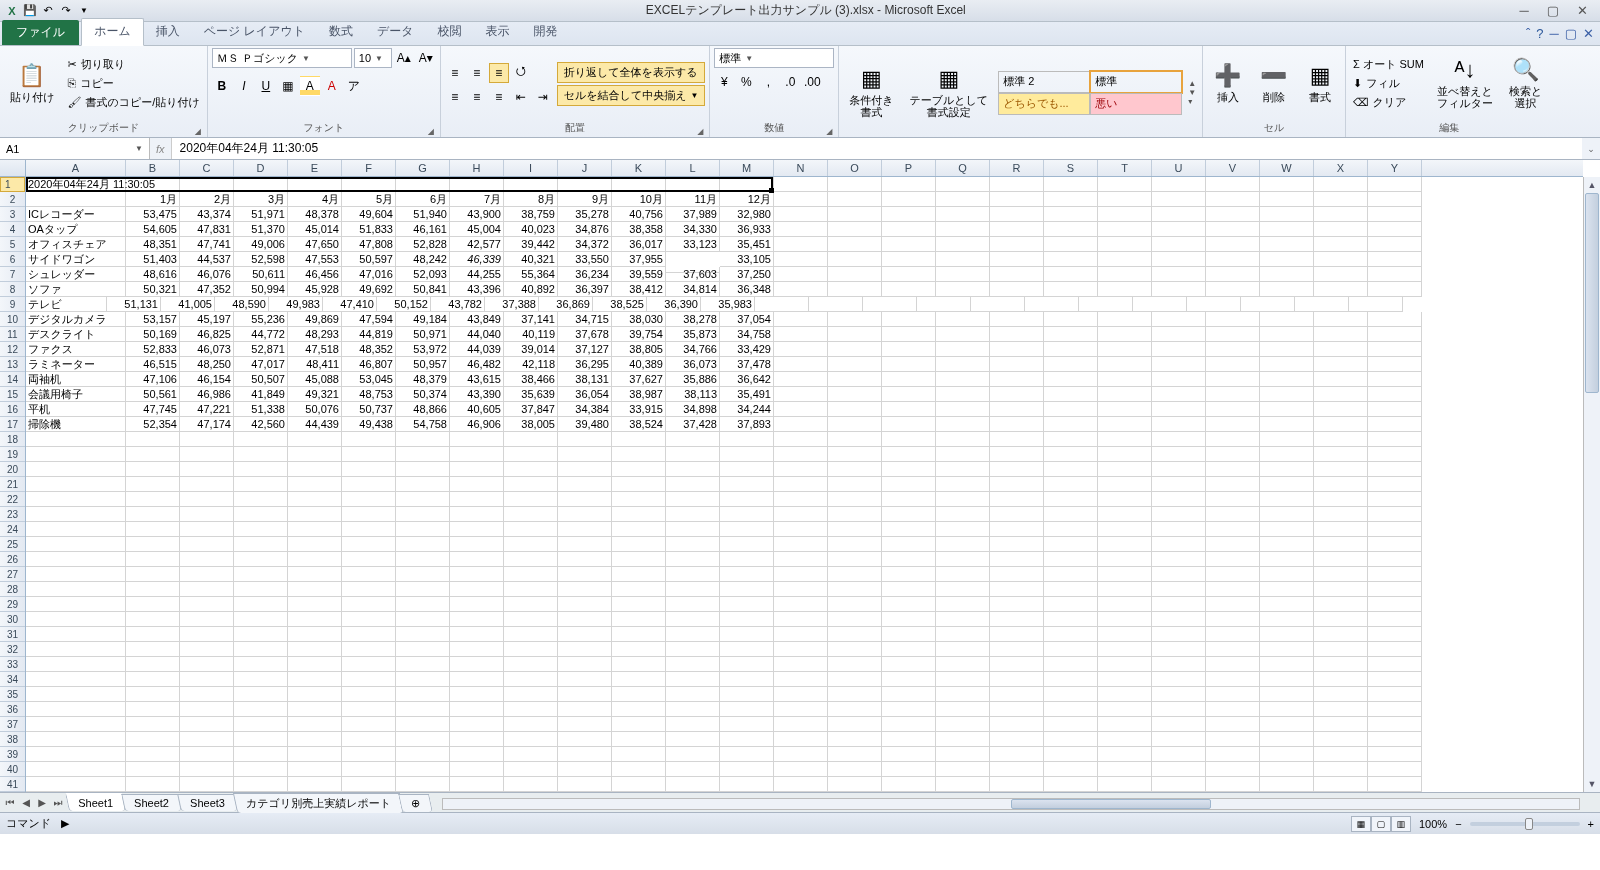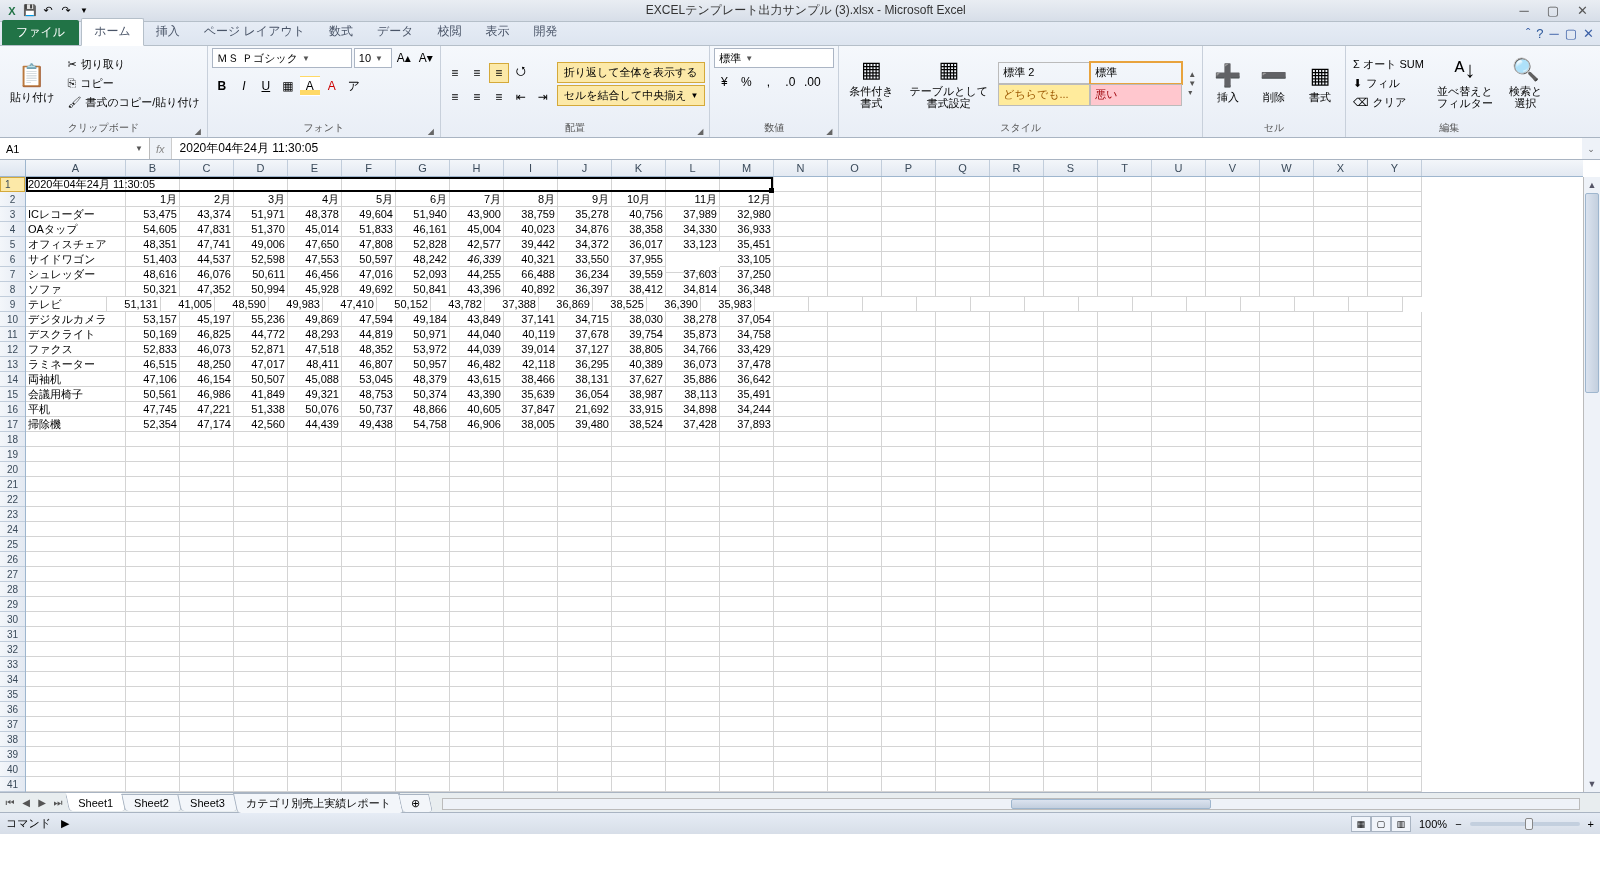--- a/index.html
+++ b/index.html
@@ -242,21 +242,20 @@
           <div class="style-cell style-neutral">どちらでも...</div>
           <div class="style-cell style-bad">悪い</div>
         </div>
       </div>
       <div style="display:flex;flex-direction:column;font-size:8px;color:#555;padding:0 2px;">
         <span>▲</span>
         <span>▼</span>
         <span>▾</span>
       </div>
     </div>
-    <div class="group-label">スタイル</div>
   </div>
 
   <div class="group">
     <div class="group-body">
       <div class="big-btn">
           <span class="icn">➕</span>
           <span>挿入</span>
         </div>
       <div class="big-btn">
           <span class="icn">➖</span>
@@ -414,21 +413,21 @@
         <div class="cell" style="width: 100px;"></div>
         <div class="cell hdr" style="width: 54px;">1月</div>
         <div class="cell hdr" style="width: 54px;">2月</div>
         <div class="cell hdr" style="width: 54px;">3月</div>
         <div class="cell hdr" style="width: 54px;">4月</div>
         <div class="cell hdr" style="width: 54px;">5月</div>
         <div class="cell hdr" style="width: 54px;">6月</div>
         <div class="cell hdr" style="width: 54px;">7月</div>
         <div class="cell hdr" style="width: 54px;">8月</div>
         <div class="cell hdr" style="width: 54px;">9月</div>
-        <div class="cell hdr" style="width: 54px; text-align: center;">10月</div>
+        <div class="cell hdr" style="width: 54px;">10月</div>
         <div class="cell hdr" style="width: 54px;">11月</div>
         <div class="cell hdr" style="width: 54px;">12月</div>
         <div class="cell" style="width: 54px;"></div>
         <div class="cell" style="width: 54px;"></div>
         <div class="cell" style="width: 54px;"></div>
         <div class="cell" style="width: 54px;"></div>
         <div class="cell" style="width: 54px;"></div>
         <div class="cell" style="width: 54px;"></div>
         <div class="cell" style="width: 54px;"></div>
         <div class="cell" style="width: 54px;"></div>
@@ -547,21 +546,21 @@
       </div>
       <div class="row">
         <div class="cell" style="width: 100px;">シュレッダー</div>
         <div class="cell num" style="width: 54px;">48,616</div>
         <div class="cell num" style="width: 54px;">46,076</div>
         <div class="cell num" style="width: 54px;">50,611</div>
         <div class="cell num" style="width: 54px;">46,456</div>
         <div class="cell num" style="width: 54px;">47,016</div>
         <div class="cell num" style="width: 54px;">52,093</div>
         <div class="cell num" style="width: 54px;">44,255</div>
-        <div class="cell num" style="width: 54px;">66,488</div>
+        <div class="cell num" style="width: 54px;">55,364</div>
         <div class="cell num" style="width: 54px;">36,234</div>
         <div class="cell num" style="width: 54px;">39,559</div>
         <div class="cell num" style="width: 54px;">37,603</div>
         <div class="cell num" style="width: 54px;">37,250</div>
         <div class="cell" style="width: 54px;"></div>
         <div class="cell" style="width: 54px;"></div>
         <div class="cell" style="width: 54px;"></div>
         <div class="cell" style="width: 54px;"></div>
         <div class="cell" style="width: 54px;"></div>
         <div class="cell" style="width: 54px;"></div>
@@ -791,21 +790,21 @@
       <div class="row">
         <div class="cell" style="width: 100px;">平机</div>
         <div class="cell num" style="width: 54px;">47,745</div>
         <div class="cell num" style="width: 54px;">47,221</div>
         <div class="cell num" style="width: 54px;">51,338</div>
         <div class="cell num" style="width: 54px;">50,076</div>
         <div class="cell num" style="width: 54px;">50,737</div>
         <div class="cell num" style="width: 54px;">48,866</div>
         <div class="cell num" style="width: 54px;">40,605</div>
         <div class="cell num" style="width: 54px;">37,847</div>
-        <div class="cell num" style="width: 54px;">21,692</div>
+        <div class="cell num" style="width: 54px;">34,384</div>
         <div class="cell num" style="width: 54px;">33,915</div>
         <div class="cell num" style="width: 54px;">34,898</div>
         <div class="cell num" style="width: 54px;">34,244</div>
         <div class="cell" style="width: 54px;"></div>
         <div class="cell" style="width: 54px;"></div>
         <div class="cell" style="width: 54px;"></div>
         <div class="cell" style="width: 54px;"></div>
         <div class="cell" style="width: 54px;"></div>
         <div class="cell" style="width: 54px;"></div>
         <div class="cell" style="width: 54px;"></div>

